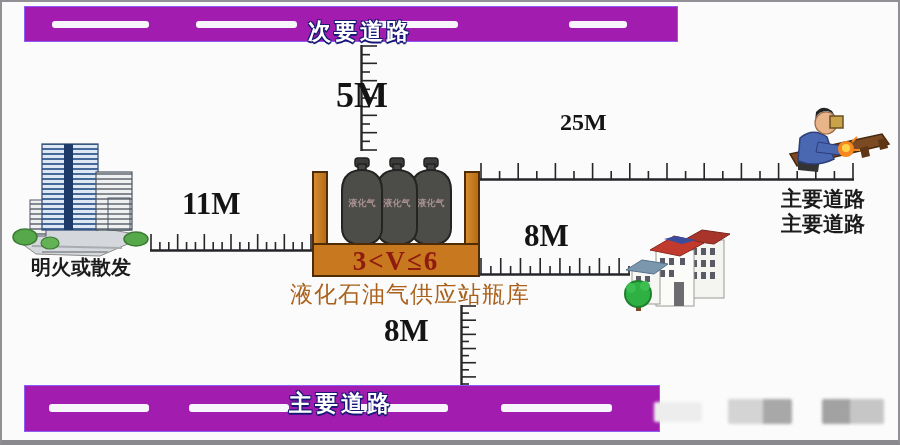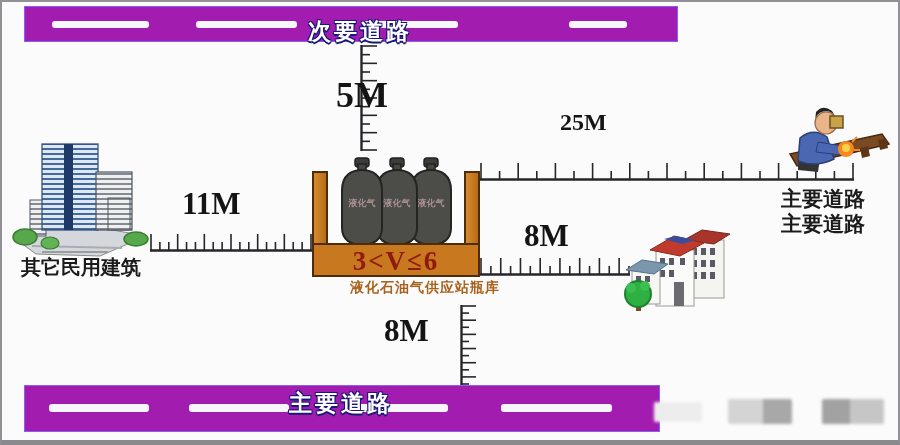--- a/index.html
+++ b/index.html
@@ -18,22 +18,22 @@
     white-space:nowrap;
   }
   .dist{
     position:absolute;font-family:"Liberation Serif",serif;font-weight:bold;color:#141414;
     white-space:nowrap;
   }
   .cn-label{
     position:absolute;font-weight:bold;color:#1b1b1b;text-align:center;white-space:nowrap;
   }
   .station-name{
-    position:absolute;font-weight:bold;color:#a9611b;text-align:right;white-space:nowrap;
-    font-size:14px;letter-spacing:1px;
+    position:absolute;font-weight:normal;color:#a9611b;text-align:right;white-space:nowrap;
+    font-size:23px;letter-spacing:1px;
   }
   .ruler{position:absolute;}
   .illus{position:absolute;}
   .wm{position:absolute;filter:blur(1.5px);border-radius:2px;}
 </style>
 </head>
 <body>
 
 <div class="stage">
 
@@ -172,21 +172,21 @@
     <line x1="30" y1="110" x2="96" y2="110" stroke="#9a9da1" stroke-width="2"></line>
     <rect x="18" y="58" width="16" height="36" fill="url(#pbGray)" stroke="#556" stroke-width="1"></rect>
     <rect x="30" y="2" width="56" height="86" fill="url(#pbBlue)" stroke="#39517a" stroke-width="1.3"></rect>
     <rect x="52" y="2" width="9" height="86" fill="#1e3a68"></rect>
     <rect x="84" y="30" width="36" height="58" fill="url(#pbGray)" stroke="#4a5560" stroke-width="1.2"></rect>
     <rect x="96" y="56" width="22" height="32" fill="url(#pbGray)" stroke="#4a5560" stroke-width="1"></rect>
     <ellipse cx="13" cy="95" rx="12" ry="8" fill="#57a84b" stroke="#3c7c34" stroke-width="1.5"></ellipse>
     <ellipse cx="38" cy="101" rx="9" ry="6" fill="#63b356" stroke="#3c7c34" stroke-width="1.2"></ellipse>
     <ellipse cx="124" cy="97" rx="12" ry="7" fill="#57a84b" stroke="#3c7c34" stroke-width="1.5"></ellipse>
   </svg>
-  <div class="cn-label" style="left:6px;top:252px;width:146px;font-size:20px;">其它民用建筑</div>
+  <div class="cn-label" style="left:6px;top:252px;width:146px;font-size:20px;">明火或散发</div>
 
   <svg class="illus" style="left:303px;top:146px;" width="182" height="136" viewBox="0 0 182 136">
     <defs>
       <linearGradient id="wallGrad" x1="0" y1="0" x2="1" y2="0">
         <stop offset="0" stop-color="#d98e33"></stop>
           <stop offset="1" stop-color="#b46a13"></stop>
       </linearGradient>
     </defs>
 
     <g transform="translate(102,10)">

